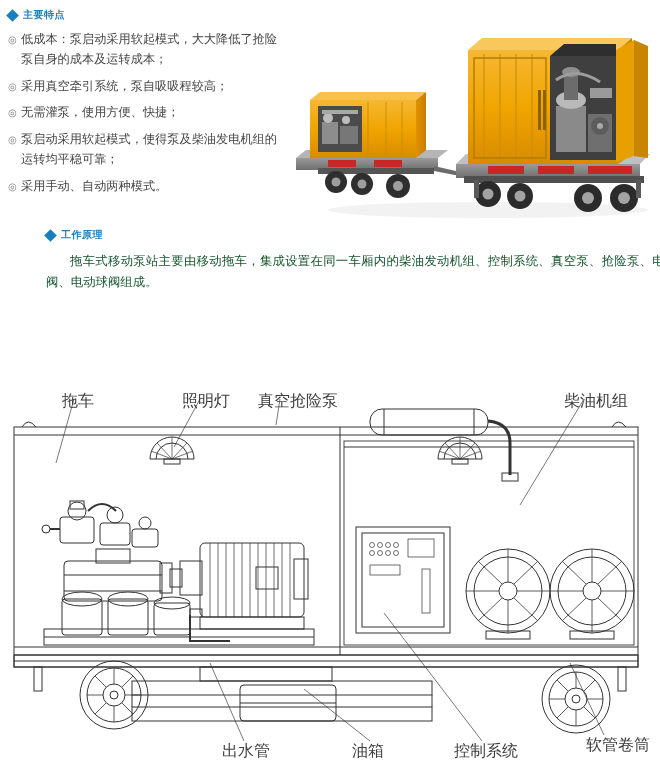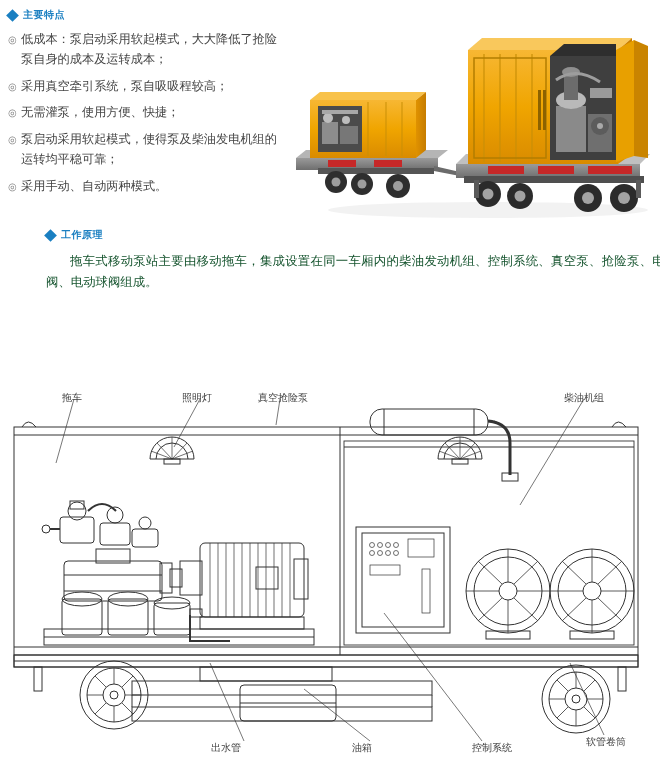--- a/index.html
+++ b/index.html
@@ -91,21 +91,21 @@
   }
   .diagram-wrap {
     position: relative;
     width: 648px; height: 390px;
     margin-top: 6px;
     margin-left: -4px;
   }
   .diagram-wrap svg { display: block; }
   .dlabel {
     position: absolute;
-    font-size: 10px;
+    font-size: 16px;
     color: #3d3d3d;
     white-space: nowrap;
   }
 </style>
 </head>
 <body>
 
 <div class="page">
 
   <div class="features">
@@ -467,20 +467,20 @@
         <line x1="236" y1="340" x2="332" y2="340"></line>
 
         <rect x="30" y="304" width="8" height="24"></rect>
         <rect x="614" y="304" width="8" height="24"></rect>
       </svg>
 
       <div class="dlabel" style="left:58px; top:28px;">拖车</div>
       <div class="dlabel" style="left:178px; top:28px;">照明灯</div>
       <div class="dlabel" style="left:254px; top:28px;">真空抢险泵</div>
       <div class="dlabel" style="left:560px; top:28px;">柴油机组</div>
-      <div class="dlabel" style="left:207px; top:378px;">出水管</div>
+      <div class="dlabel" style="left:218px; top:378px;">出水管</div>
       <div class="dlabel" style="left:348px; top:378px;">油箱</div>
-      <div class="dlabel" style="left:468px; top:378px;">控制系统</div>
+      <div class="dlabel" style="left:450px; top:378px;">控制系统</div>
       <div class="dlabel" style="left:582px; top:372px;">软管卷筒</div>
     </div>
   </div>
 
 </div>
 
 </body></html>

